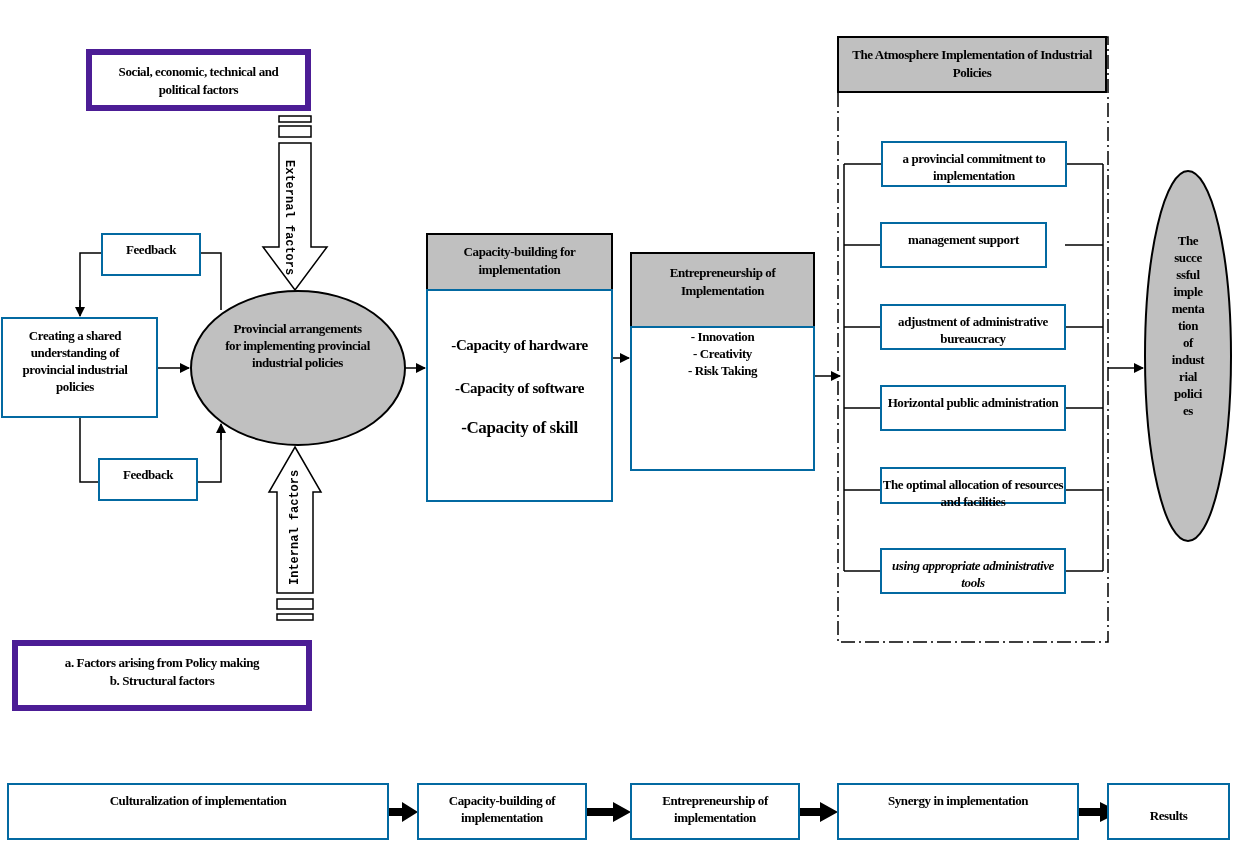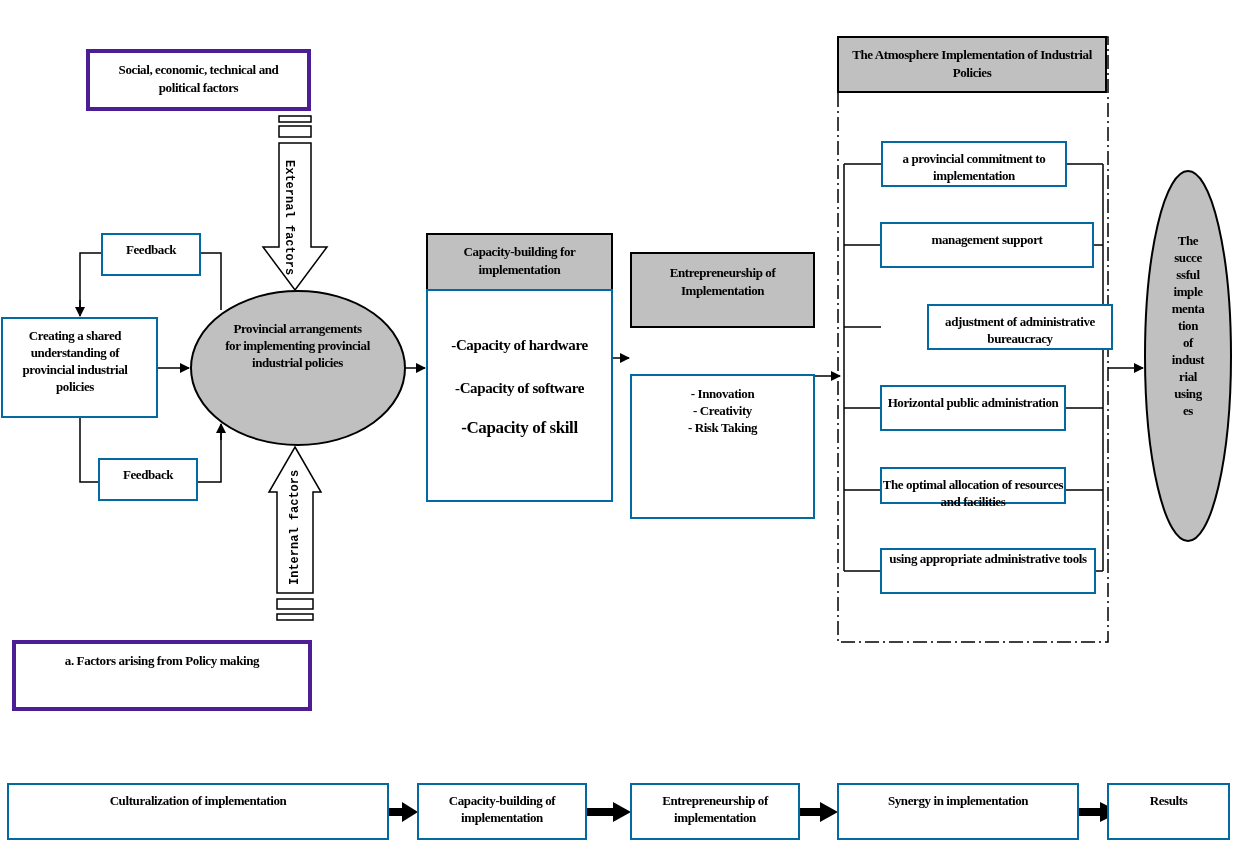--- a/index.html
+++ b/index.html
@@ -1,21 +1,21 @@
 <!DOCTYPE html>
 <html><head>
 <meta charset="utf-8">
 <style>
   html, body { margin: 0; padding: 0; background: #ffffff; }
   body { width: 1233px; height: 842px; position: relative; overflow: hidden;
          font-family: "Liberation Serif", "DejaVu Serif", serif; color: #000; }
   .abs { position: absolute; box-sizing: border-box; }
   .box { border: 2px solid #0369a1; background: #fff; text-align: center; font-weight: bold;
          font-size: 13px; line-height: 17px; letter-spacing: -0.4px; }
-  .graybox { border: 4px solid #4c1d95; background: #fff; text-align: center; font-weight: bold;
+  .graybox { border: 6px solid #4c1d95; background: #fff; text-align: center; font-weight: bold;
          font-size: 13px; line-height: 18px; letter-spacing: -0.4px; }
   .hdr { background: #c0c0c0; border: 2px solid #000; text-align: center; font-weight: bold;
          font-size: 13px; line-height: 18px; letter-spacing: -0.4px; }
   svg.lines { position: absolute; left: 0; top: 0; }
   .ellipse-text { position: absolute; text-align: center; font-weight: bold; font-size: 13px;
          line-height: 17px; letter-spacing: -0.4px; }
   .vtext { position: absolute; font-family: "Liberation Mono", "DejaVu Sans Mono", monospace;
          font-size: 12px; font-weight: bold; white-space: nowrap; }
   .list-line { display: block; }
 </style>
@@ -92,20 +92,21 @@
 <div class="abs graybox" style="left:86px; top:49px; width:225px; height:62px; padding:8px 10px 0 10px;">
   <span>Social, economic, technical and political factors</span>
 </div>
 
 <div class="vtext" style="left:296px; top:160px; transform-origin:0 0; transform: rotate(90deg); width:110px;">External factors</div>
 
 <div class="vtext" style="left:288px; top:585px; transform-origin:0 0; transform: rotate(-90deg); width:100px;">Internal factors</div>
 
 <div class="abs graybox" style="left:12px; top:640px; width:300px; height:71px; padding:8px 4px 0 4px;">
   <span class="list-line">a. Factors arising from Policy making</span>
+  <span class="list-line">b. Structural factors</span>
 </div>
 
 <div class="abs box" style="left:101px; top:233px; width:100px; height:43px; padding-top:6px;">
   <span>Feedback</span>
 </div>
 <div class="abs box" style="left:98px; top:458px; width:100px; height:43px; padding-top:6px;">
   <span>Feedback</span>
 </div>
 
 <div class="abs box" style="left:1px; top:317px; width:157px; height:101px; padding:8px 19px 0 10px;">
@@ -119,70 +120,70 @@
 </div>
 <div class="abs box" style="left:426px; top:289px; width:187px; height:213px; padding-top:44px; font-size:15px; line-height:20px;">
   <span class="list-line" style="margin-bottom:23px;">-Capacity of hardware</span>
   <span class="list-line" style="margin-bottom:20px;">-Capacity of software</span>
   <span class="list-line" style="font-size:17px;">-Capacity of skill</span>
 </div>
 
 <div class="abs hdr" style="left:630px; top:252px; width:185px; height:76px; padding-top:10px;">
   <span>Entrepreneurship of Implementation</span>
 </div>
-<div class="abs box" style="left:630px; top:326px; width:185px; height:145px; padding-top:9px;margin-top:48px;">
+<div class="abs box" style="left:630px; top:326px; width:185px; height:145px; padding-top:0;">
   <span class="list-line">- Innovation</span>
   <span class="list-line">- Creativity</span>
   <span class="list-line">- Risk Taking</span>
 </div>
 
 <div class="abs hdr" style="left:837px; top:36px; width:270px; height:57px; padding-top:8px;">
   <span>The Atmosphere Implementation of Industrial Policies</span>
 </div>
 
 <div class="abs box" style="left:881px; top:141px; width:186px; height:46px; padding-top:7px;">
   <span>a provincial commitment to implementation</span>
 </div>
-<div class="abs box" style="left:880px; top:222px; width:214px; height:46px; padding-top:7px;">
+<div class="abs box" style="left:880px; top:222px; width:167px; height:46px; padding-top:7px;">
   <span>management support</span>
 </div>
-<div class="abs box" style="left:880px; top:304px; width:186px; height:46px; padding-top:7px;margin-left:47px;">
+<div class="abs box" style="left:880px; top:304px; width:186px; height:46px; padding-top:7px;">
   <span>adjustment of administrative bureaucracy</span>
 </div>
 <div class="abs box" style="left:880px; top:385px; width:186px; height:46px; padding-top:7px;">
   <span>Horizontal public administration</span>
 </div>
 <div class="abs box" style="left:880px; top:467px; width:186px; height:37px; padding-top:7px;">
   <span>The optimal allocation of resources and facilities</span>
 </div>
-<div class="abs box" style="left:880px; top:548px; width:216px; height:46px; ">
+<div class="abs box" style="left:880px; top:548px; width:186px; height:46px; padding-top:7px;font-style:italic;">
   <span>using appropriate administrative tools</span>
 </div>
 
 <div class="ellipse-text" style="left:1163px; top:232px; width:50px;">
   <span class="list-line">The</span>
   <span class="list-line">succe</span>
   <span class="list-line">ssful</span>
   <span class="list-line">imple</span>
   <span class="list-line">menta</span>
   <span class="list-line">tion</span>
   <span class="list-line">of</span>
   <span class="list-line">indust</span>
   <span class="list-line">rial</span>
-  <span class="list-line">using</span>
+  <span class="list-line">polici</span>
   <span class="list-line">es</span>
 </div>
 
 <div class="abs box" style="left:7px; top:783px; width:382px; height:57px; padding-top:7px;">
   <span>Culturalization of implementation</span>
 </div>
 <div class="abs box" style="left:417px; top:783px; width:170px; height:57px; padding-top:7px;">
   <span>Capacity-building of implementation</span>
 </div>
 <div class="abs box" style="left:630px; top:783px; width:170px; height:57px; padding-top:7px;">
   <span>Entrepreneurship of implementation</span>
 </div>
 <div class="abs box" style="left:837px; top:783px; width:242px; height:57px; padding-top:7px;">
   <span>Synergy in implementation</span>
 </div>
-<div class="abs box" style="left:1107px; top:783px; width:123px; height:57px; padding-top:7px;">
+<div class="abs box" style="left:1107px; top:783px; width:123px; height:57px; padding-top:22px;">
   <span>Results</span>
 </div>
 
 </body></html>

